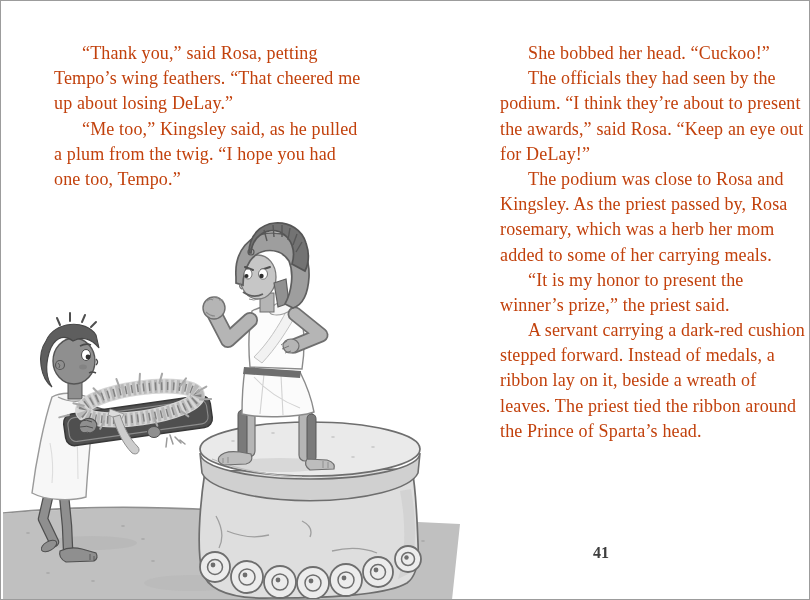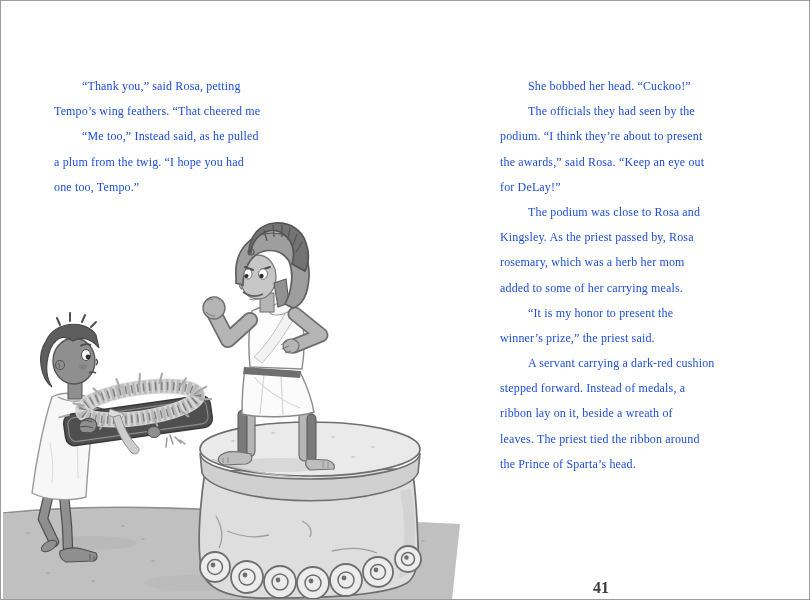--- a/index.html
+++ b/index.html
@@ -2,42 +2,43 @@
 <html><head>
 <meta charset="utf-8">
 <style>
   html,body{margin:0;padding:0;background:#ffffff;}
   .page{
     position:relative;width:810px;height:600px;background:#ffffff;
     border:1px solid #9c9c9c;box-sizing:border-box;overflow:hidden;
     font-family:"Liberation Serif", serif;
   }
   .text-col{
-    position:absolute;top:73px;font-size:12px;line-height:25.2px;
-    color:#1d4ed8;letter-spacing:0.15px;white-space:nowrap;
+    position:absolute;top:40px;font-size:18px;line-height:25.2px;
+    color:#c2410c;letter-spacing:0.15px;white-space:nowrap;
   }
   .left-col{left:53px;width:340px;}
   .right-col{left:463px;width:340px;margin-left:36px;}
   .line{height:25.2px;}
   .line.indent{padding-left:28px;}
   .page-num{
     position:absolute;left:578px;top:543px;width:44px;text-align:center;
-    font-weight:bold;font-size:16px;color:#3f3f3f;margin-top:35px;
+    font-weight:bold;font-size:16px;color:#3f3f3f;
   }
   .illustration{position:absolute;left:1px;top:220px;width:470px;height:379px;}
 </style>
 </head>
 <body>
 
 <div class="page">
 
   <div class="text-col left-col">
     <div class="line indent">“Thank you,” said Rosa, petting</div>
     <div class="line">Tempo’s wing feathers. “That cheered me</div>
-    <div class="line indent">“Me too,” Instead said, as he pulled</div>
+    <div class="line">up about losing DeLay.”</div>
+    <div class="line indent">“Me too,” Kingsley said, as he pulled</div>
     <div class="line">a plum from the twig. “I hope you had</div>
     <div class="line">one too, Tempo.”</div>
   </div>
 
   <div class="text-col right-col">
     <div class="line indent">She bobbed her head. “Cuckoo!”</div>
     <div class="line indent">The officials they had seen by the</div>
     <div class="line">podium. “I think they’re about to present</div>
     <div class="line">the awards,” said Rosa. “Keep an eye out</div>
     <div class="line">for DeLay!”</div>

